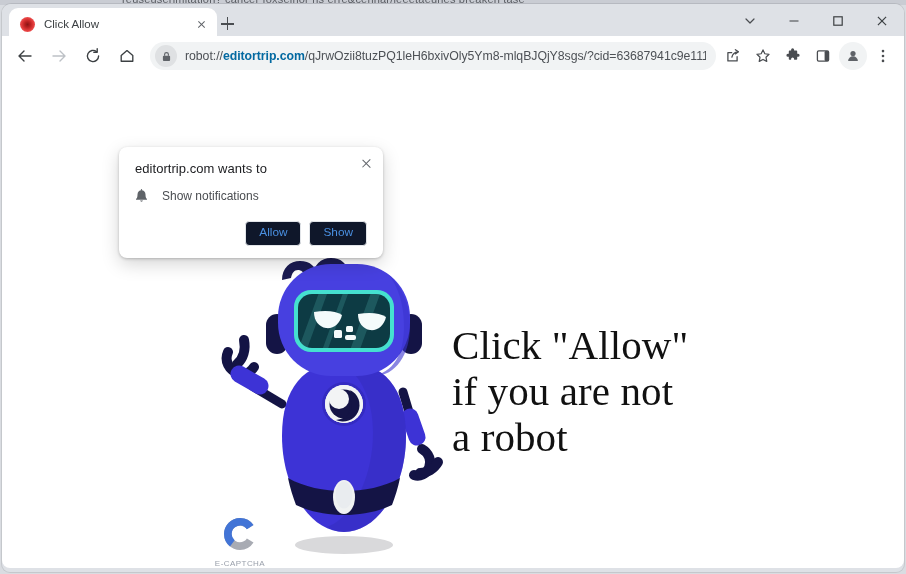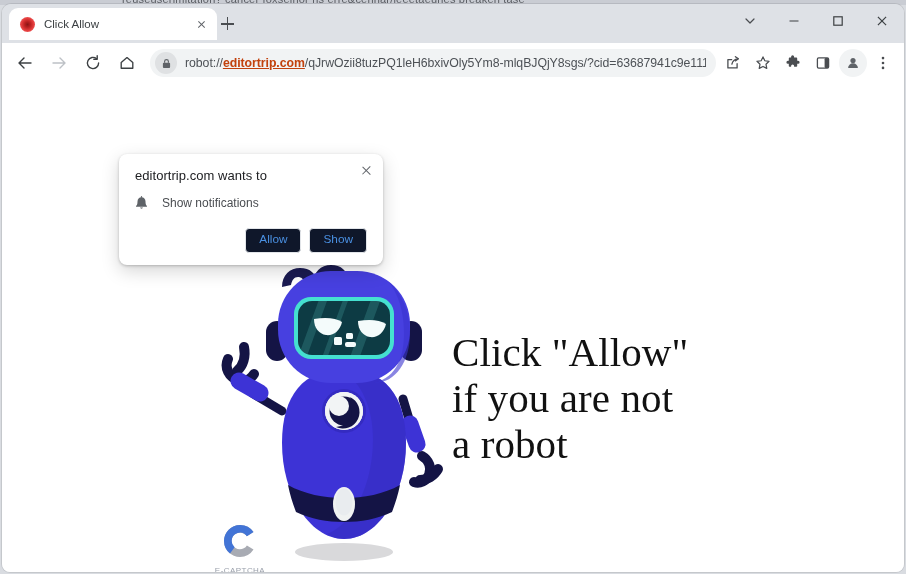--- a/index.html
+++ b/index.html
@@ -44,21 +44,21 @@
     width: 902px; height: 568px;
     background: #dee1e6;
     border-radius: 9px 9px 8px 8px;
     overflow: hidden;
     box-shadow: 0 0 0 1px rgba(0,0,0,.09);
   }
 
   
   .tabstrip {
     position: relative;
-    height: 39px;
+    height: 32px;
     background: #dee1e6;
   }
 
   .tab {
     position: absolute;
     left: 7px; top: 4px;
     width: 208px; height: 32px;
     background: #ffffff;
     border-radius: 9px 9px 0 0;
     display: flex;
@@ -166,21 +166,21 @@
   .url-text {
     font-size: 12.3px;
     color: #4d5156;
     white-space: nowrap;
     overflow: hidden;
     text-overflow: clip;
     flex: 1 1 auto;
     min-width: 0;
     letter-spacing: -.05px;
   }
-  .url-text b { color: #c2410c; font-weight: 700; text-decoration: underline; }
+  .url-text b { color: #0369a1; font-weight: 700; }
 
   .tbicon {
     width: 28px; height: 28px;
     position: relative;
     flex: 0 0 auto;
     border-radius: 50%;
     margin: 0 1px;
   }
   .tbicon svg { position: absolute; left: 50%; top: 50%; transform: translate(-50%,-50%); }
   .tbicon.avatar-btn { background: #f1f3f4; }

